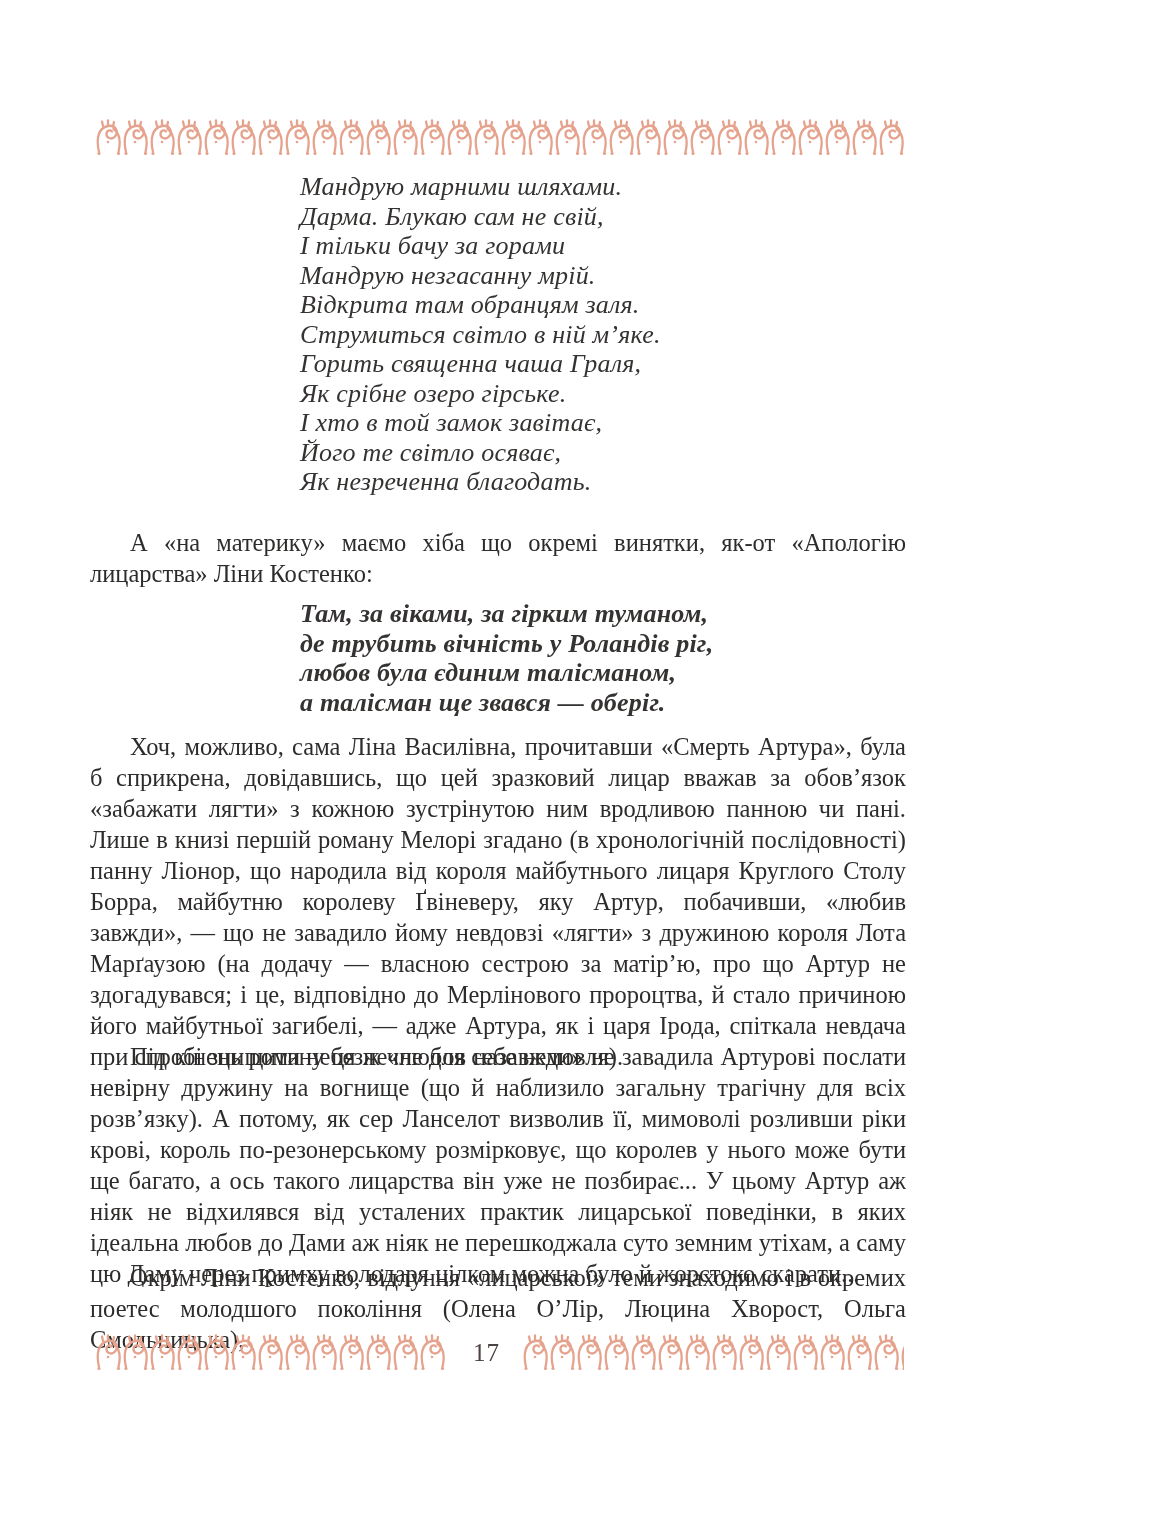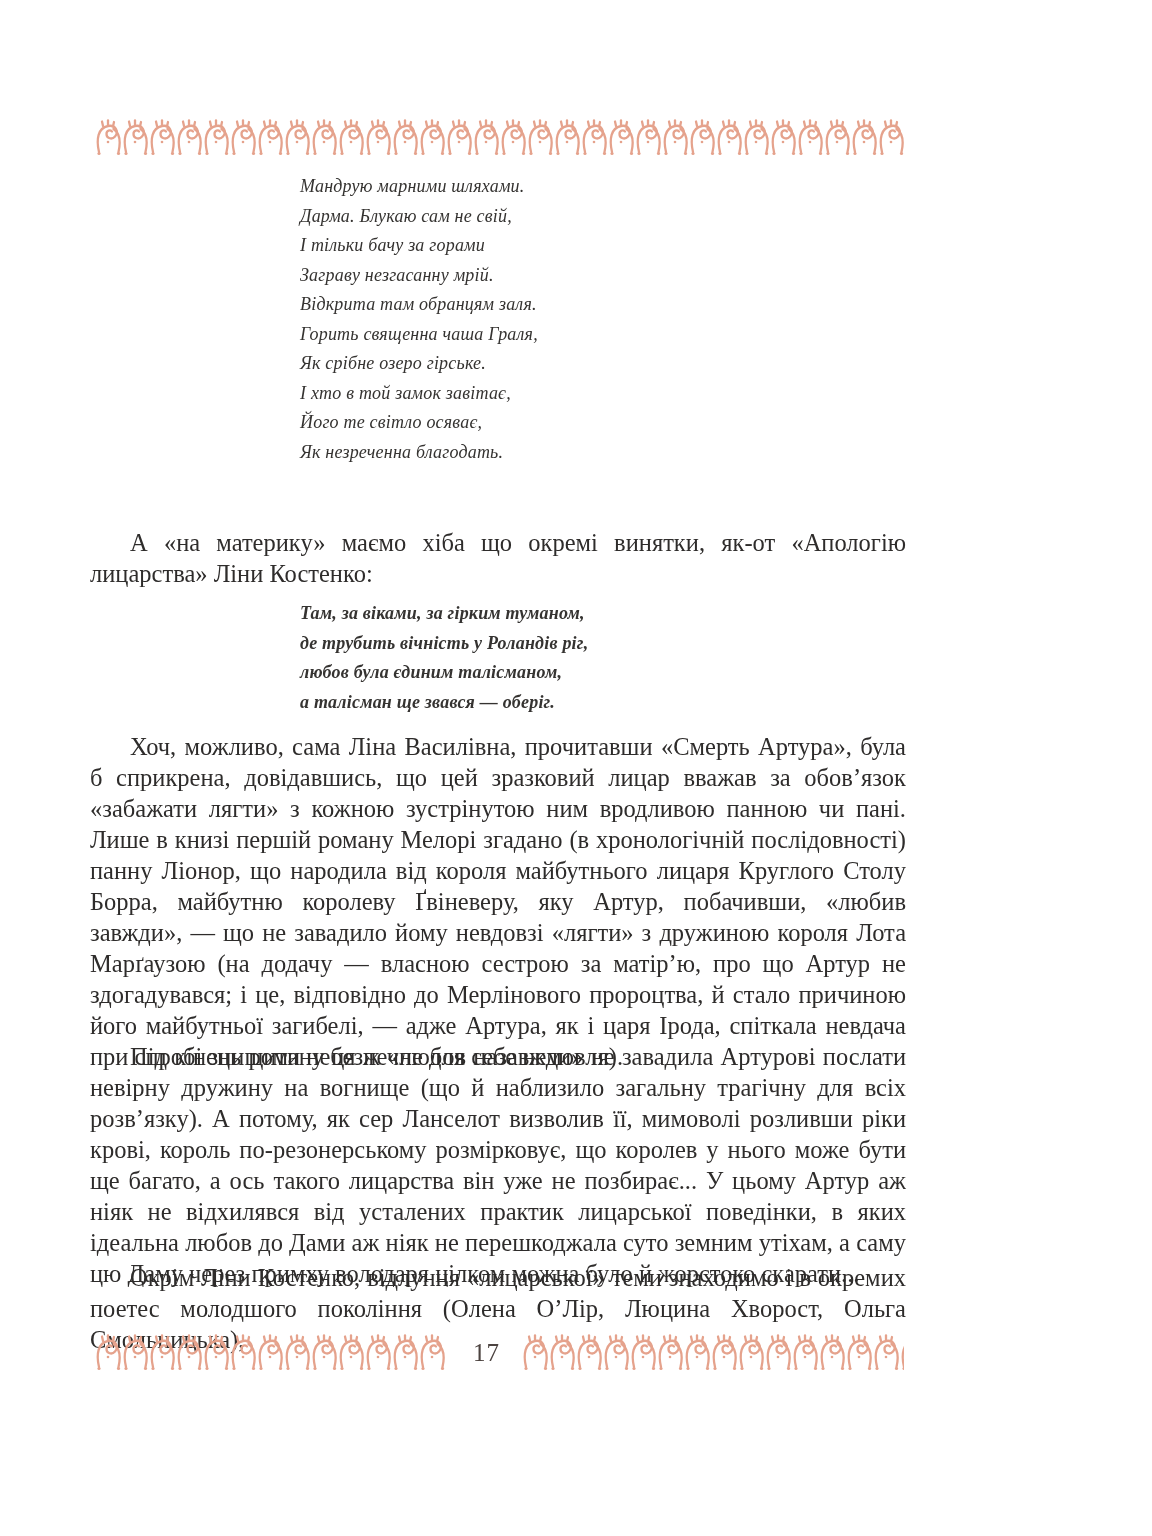--- a/index.html
+++ b/index.html
@@ -27,21 +27,21 @@
     position: absolute;
     left: 95px;
     top: 119px;
     width: 810px;
     height: 38px;
   }
   .poem {
     position: absolute;
     left: 300px;
     font-style: italic;
-    font-size: 18px;
+    font-size: 26px;
     line-height: 29.5px;
     color: #353331;
     letter-spacing: 0.2px;
   }
   .poem-1 { top: 172px; }
   .poem-2 { top: 599px; font-weight: bold; }
   .poem-line { white-space: nowrap; }
   .para {
     position: absolute;
     left: 90px;
@@ -111,22 +111,23 @@
   </svg>
 
   <svg class="ornament orn-top" aria-hidden="true">
     <rect x="0" y="0" width="810" height="38" fill="url(#ornpat)"></rect>
   </svg>
 
   <div class="poem poem-1">
     <div class="poem-line">Мандрую марними шляхами.</div>
     <div class="poem-line">Дарма. Блукаю сам не свій,</div>
     <div class="poem-line">І тільки бачу за горами</div>
-    <div class="poem-line">Заграву незгасанну мрій.</div>
+    <div class="poem-line">Мандрую незгасанну мрій.</div>
     <div class="poem-line">Відкрита там обранцям заля.</div>
+    <div class="poem-line">Струмиться світло в ній м’яке.</div>
     <div class="poem-line">Горить священна чаша Граля,</div>
     <div class="poem-line">Як срібне озеро гірське.</div>
     <div class="poem-line">І хто в той замок завітає,</div>
     <div class="poem-line">Його те світло осяває,</div>
     <div class="poem-line">Як незреченна благодать.</div>
   </div>
 
   <p class="para para-1">А «на материку» маємо хіба що окремі винятки, як-от «Апологію лицарства» Ліни Костенко:</p>
 
   <div class="poem poem-2">

